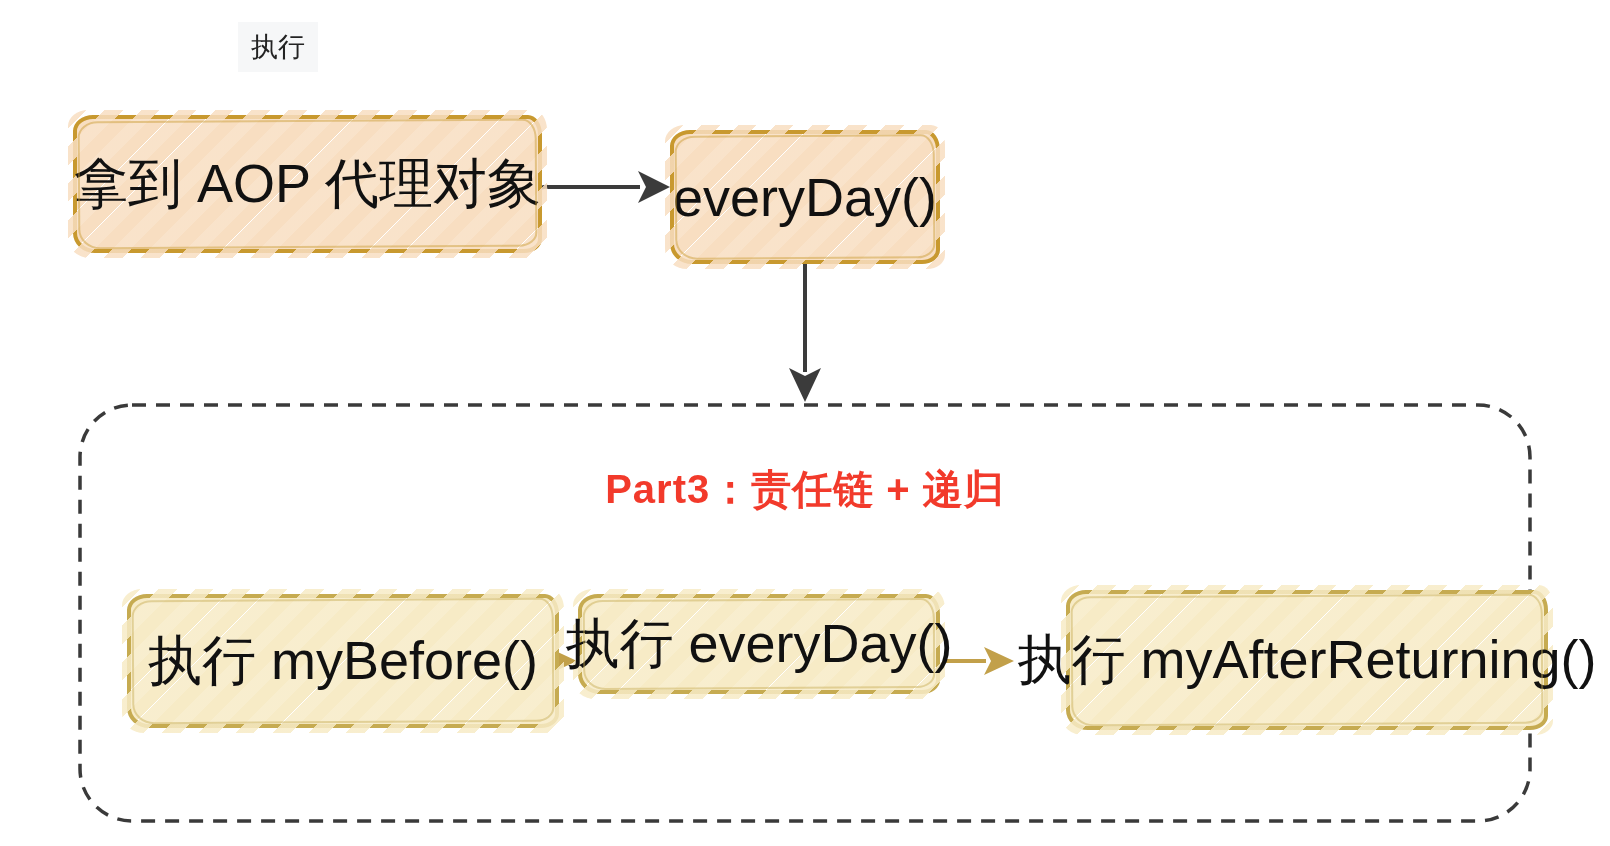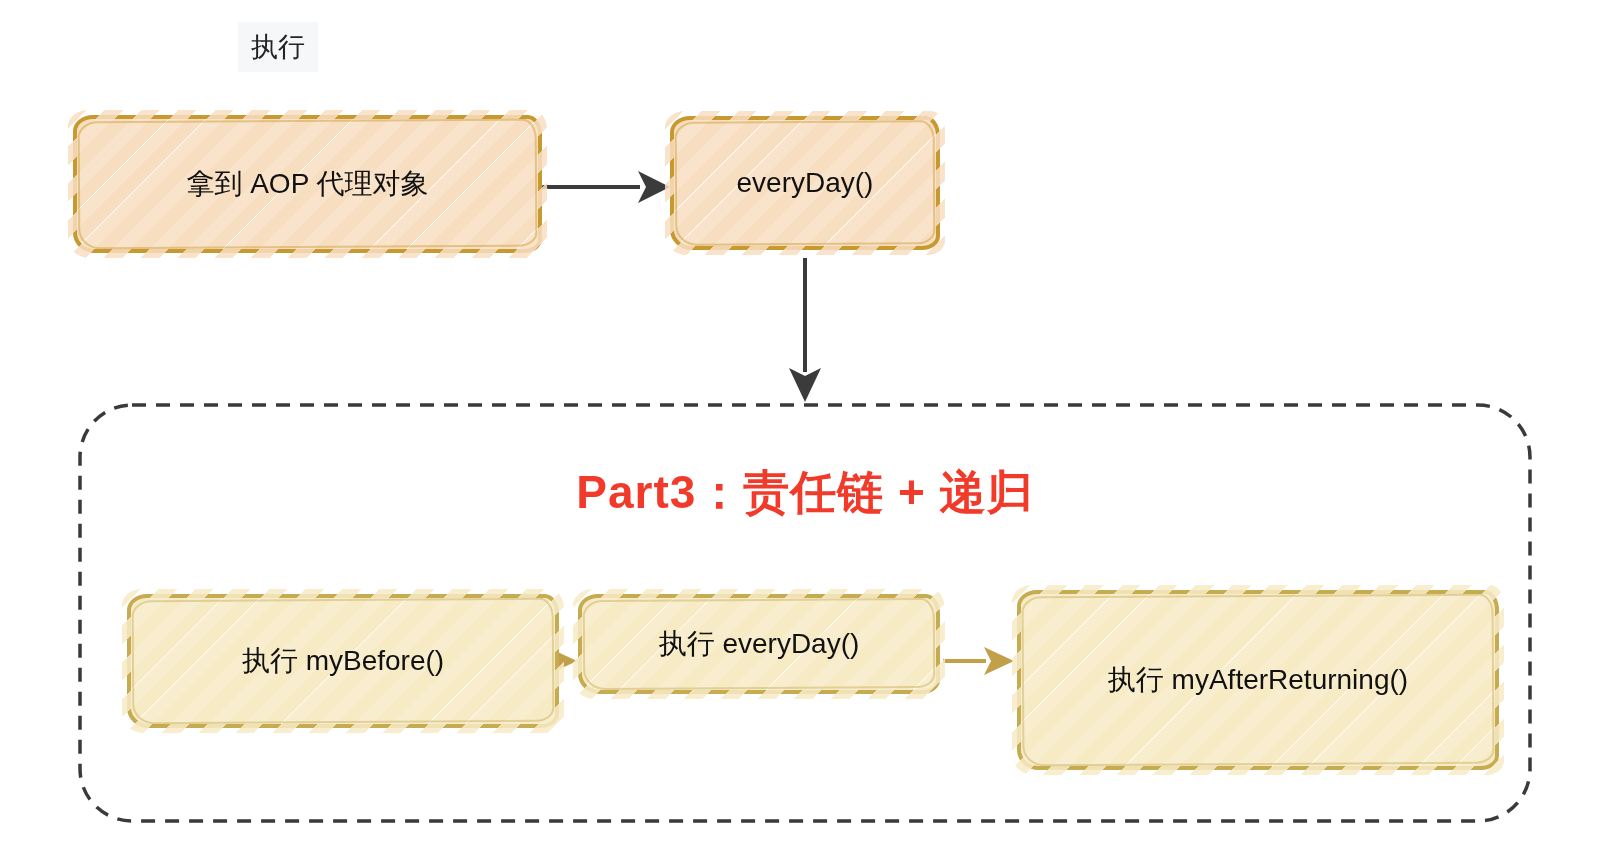--- a/index.html
+++ b/index.html
@@ -34,21 +34,21 @@
   }
 
   
   .sketch-box {
     position: absolute;
     z-index: 0;
     display: flex;
     align-items: center;
     justify-content: center;
     white-space: nowrap;
-    font-size: 28px;
+    font-size: 54px;
     color: var(--box-text-color, #111111);
     background-color: #ffffff;
     border: 4px solid;
     border-radius: 20px 14px 18px 22px / 16px 20px 14px 20px;
     box-sizing: border-box;
   }
   
   .sketch-box::before {
     content: "";
     position: absolute;
@@ -92,32 +92,32 @@
   .exec-label {
     position: absolute;
     left: 238px;
     top: 22px;
     padding: 7px 13px;
     background: var(--exec-label-bg, #f6f7f8);
     font-size: 27px;
     color: #232323;
   }
   .box-proxy     { left:  73px; top: 115px; width: 469px; height: 138px; }
-  .box-everyday  { left: 670px; top: 116px; width: 270px; height: 134px; }
+  .box-everyday  { left: 670px; top: 130px; width: 270px; height: 134px; }
   .box-before    { left: 127px; top: 594px; width: 432px; height: 134px; }
   .box-everyday2 { left: 578px; top: 594px; width: 362px; height: 100px; }
-  .box-after     { left:1017px; top: 590px; width: 482px; height: 180px; }
+  .box-after     { left:1066px; top: 590px; width: 482px; height: 140px; }
 
   .part3-title {
     position: absolute;
     left: 80px;
     top: 462px;
     width: 1450px;
     text-align: center;
-    font-size: 46px;
+    font-size: 40px;
     font-weight: bold;
     letter-spacing: 1px;
     color: var(--part3-title-color, #f23a2b);
   }
 </style>
 </head>
 <body>
 
 <div class="canvas">
 

